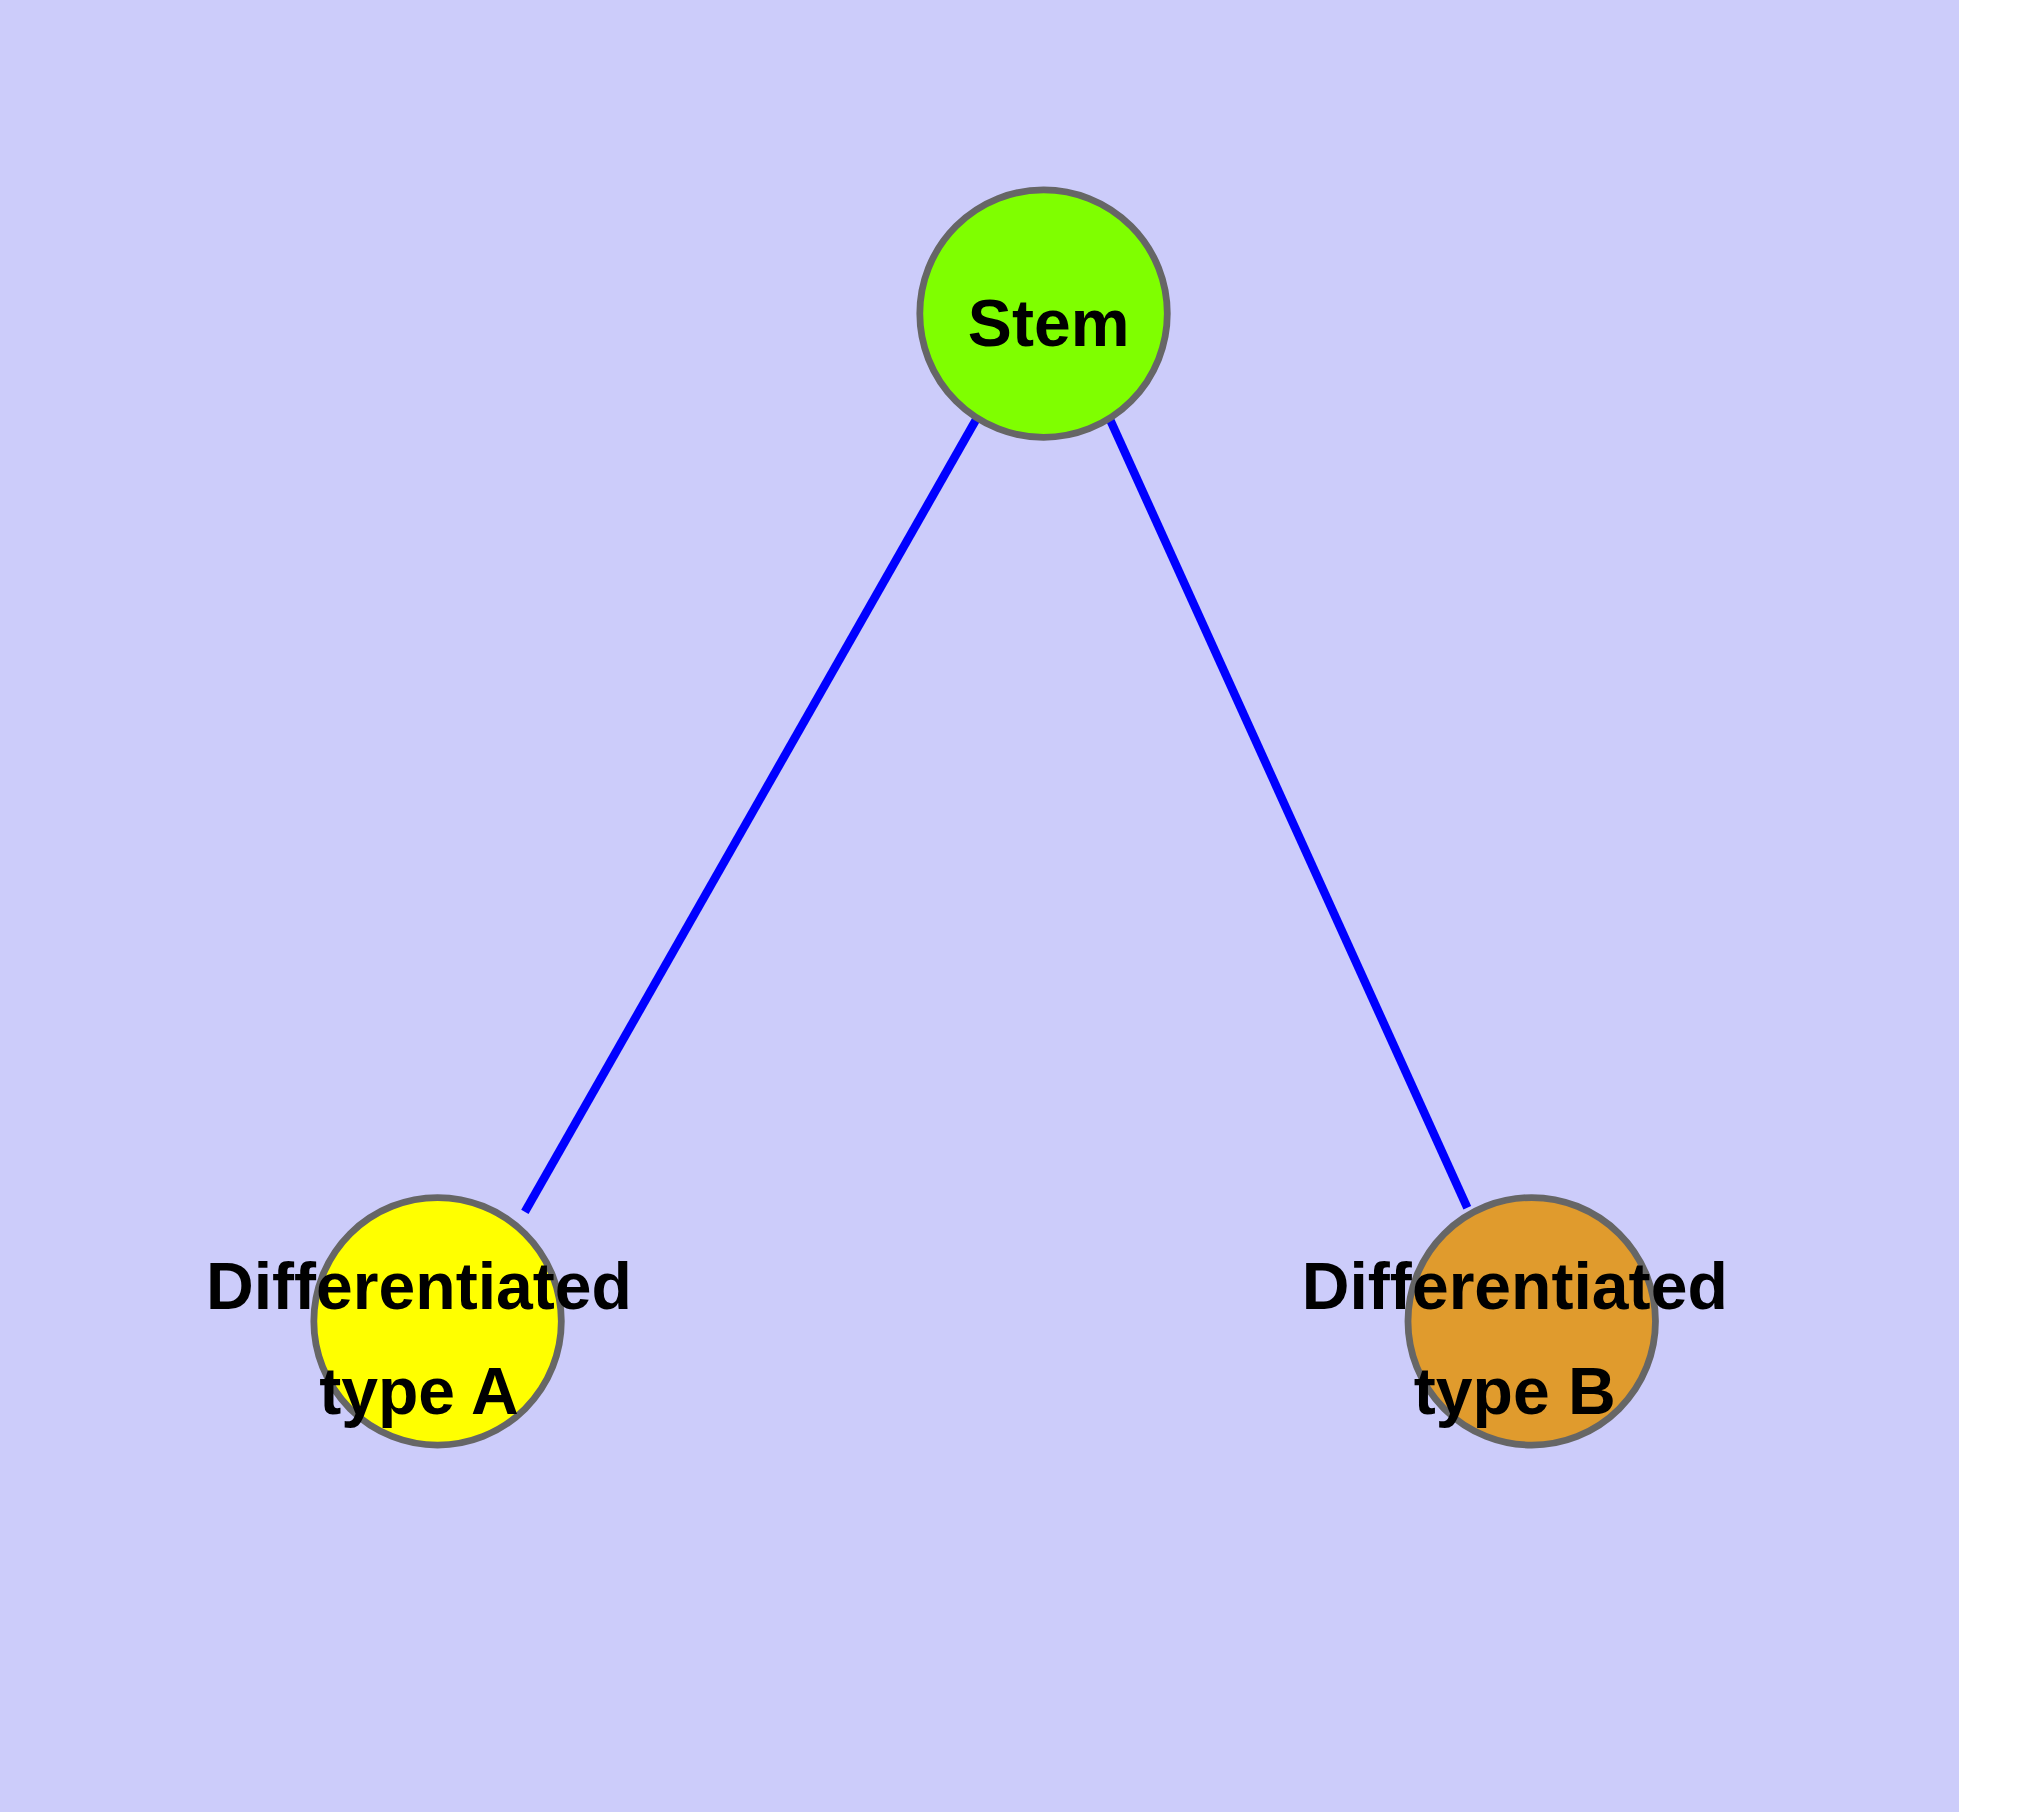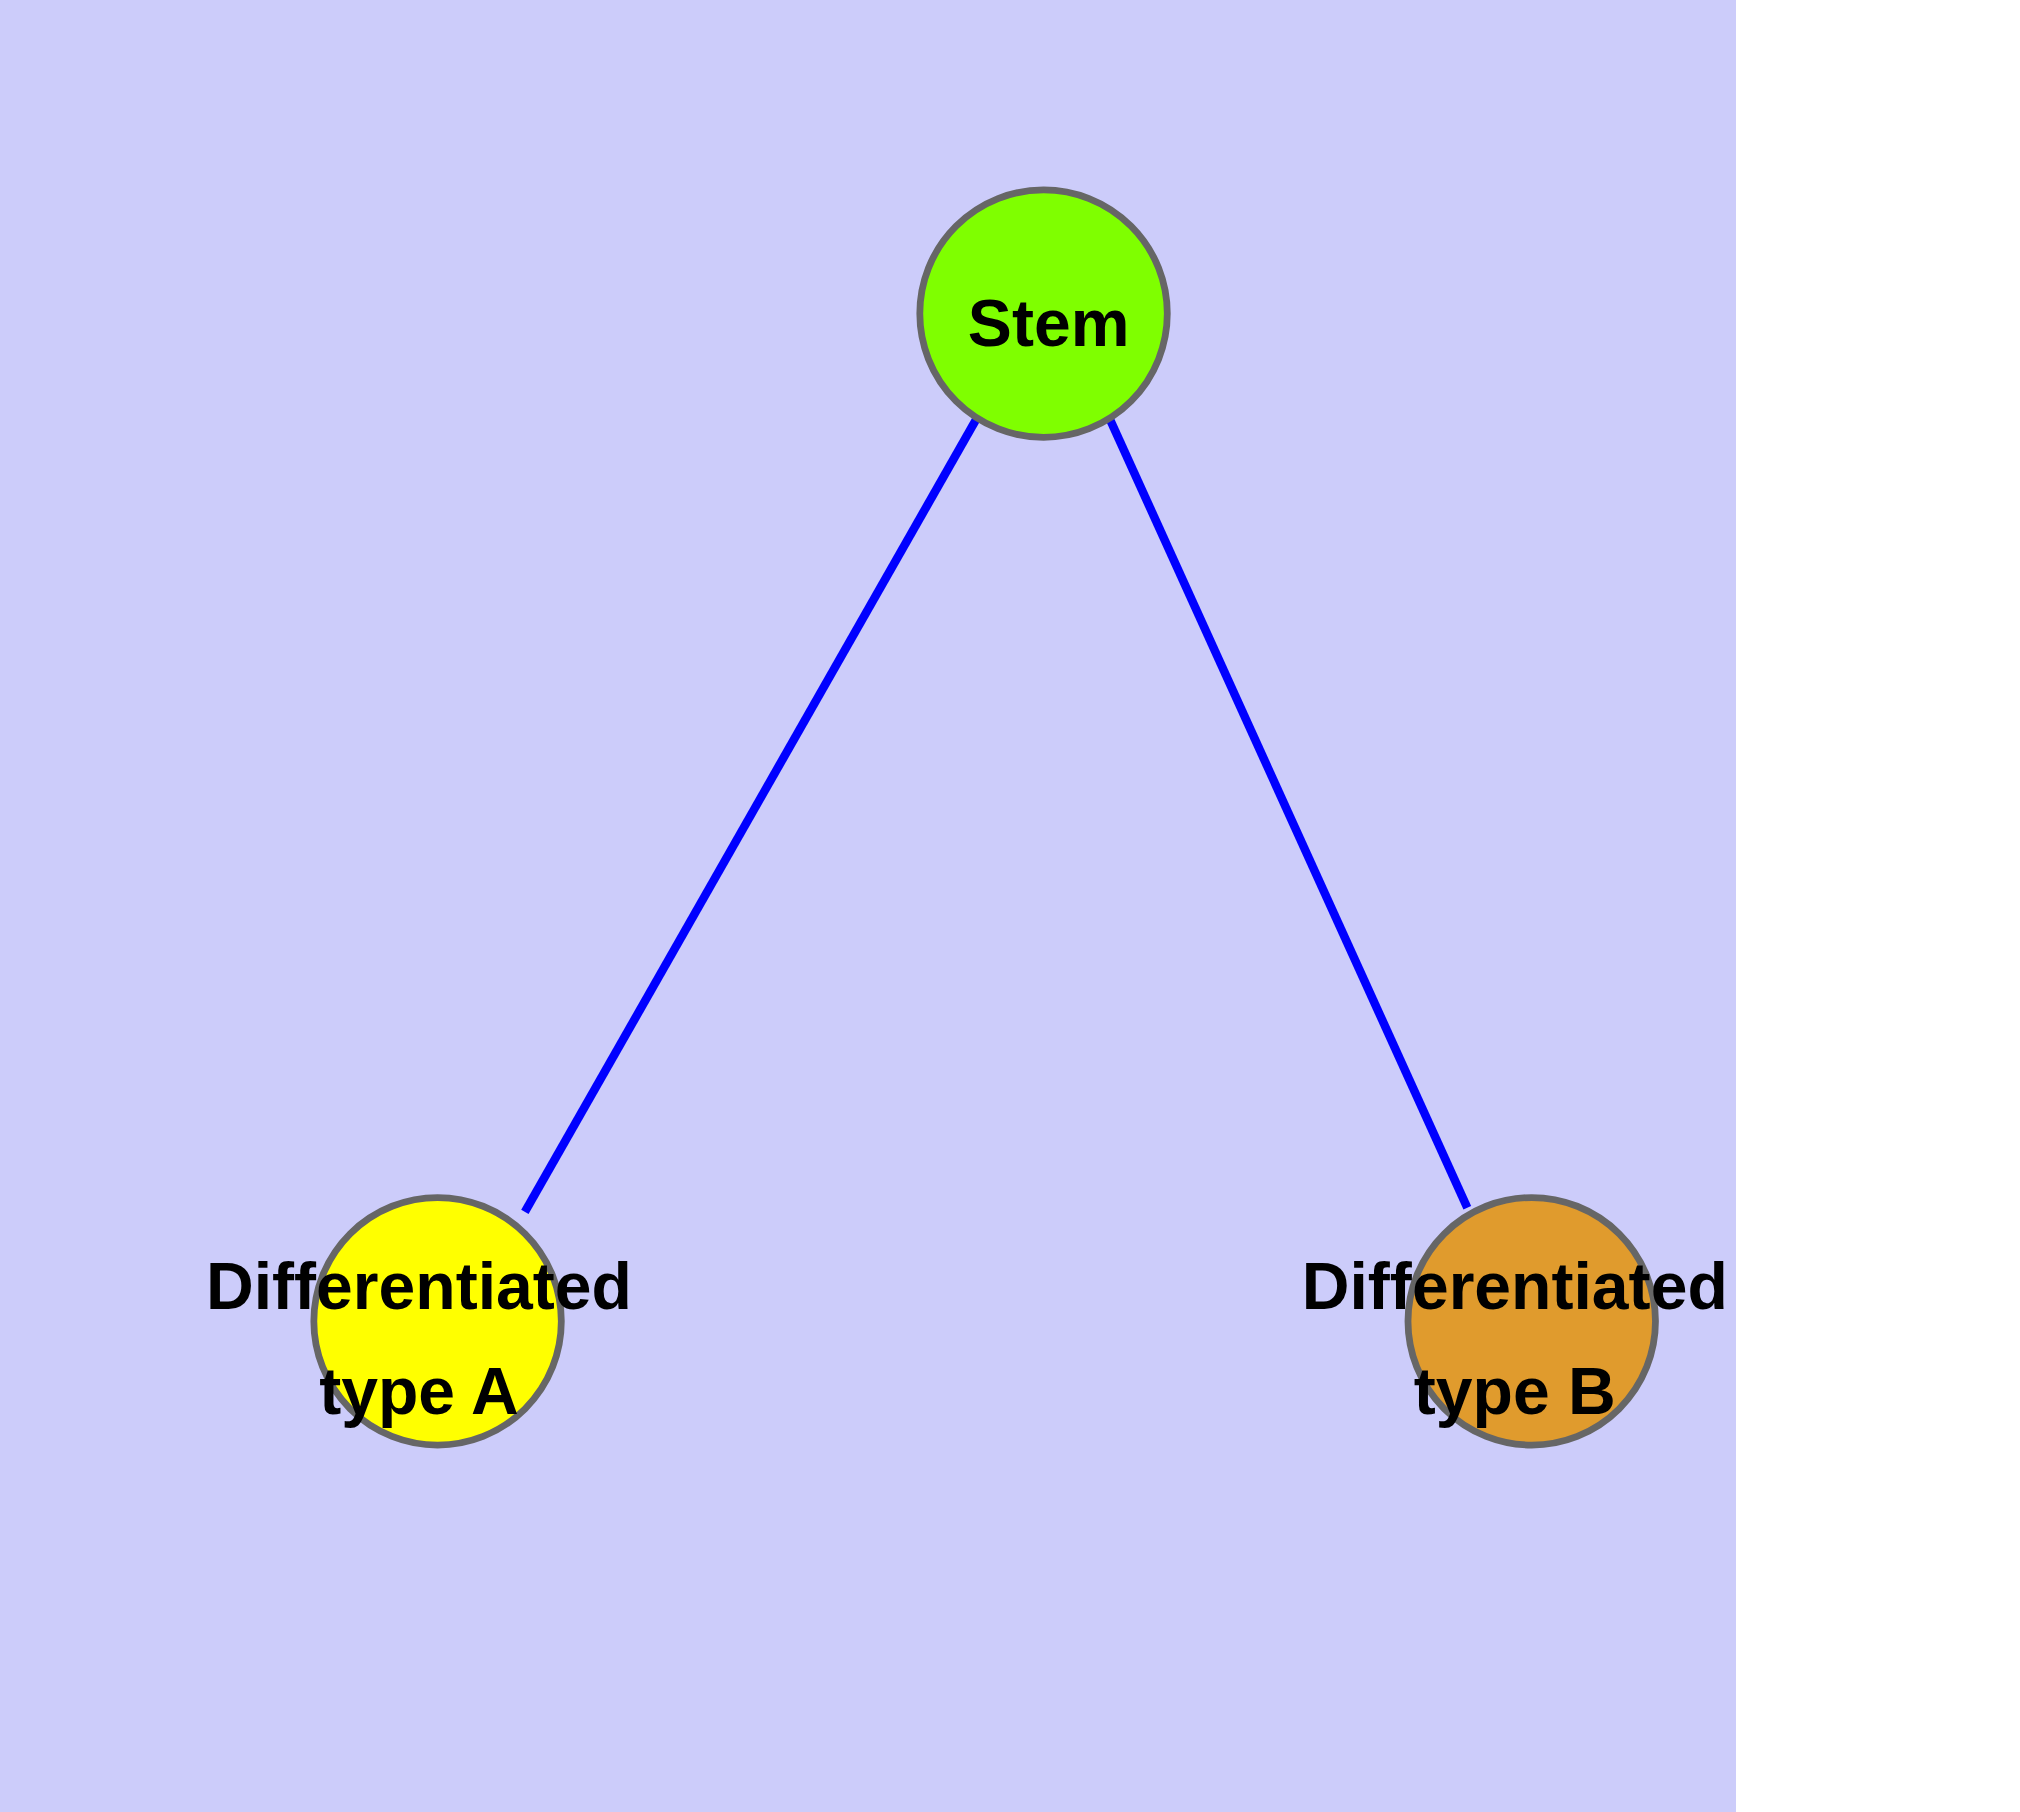--- a/index.html
+++ b/index.html
@@ -9,21 +9,21 @@
     background: #ffffff;
   }
   body {
     width: 2021px;
     height: 1812px;
     overflow: hidden;
     font-family: "Liberation Sans", sans-serif;
   }
   #graph-canvas {
     position: relative;
-    width: 1736px;
+    width: 1959px;
     height: 1812px;
     background: #ccccfa;
     overflow: hidden;
   }
   #graph-svg {
     position: absolute;
     left: 0;
     top: 0;
     width: 2021px;
     height: 1812px;

